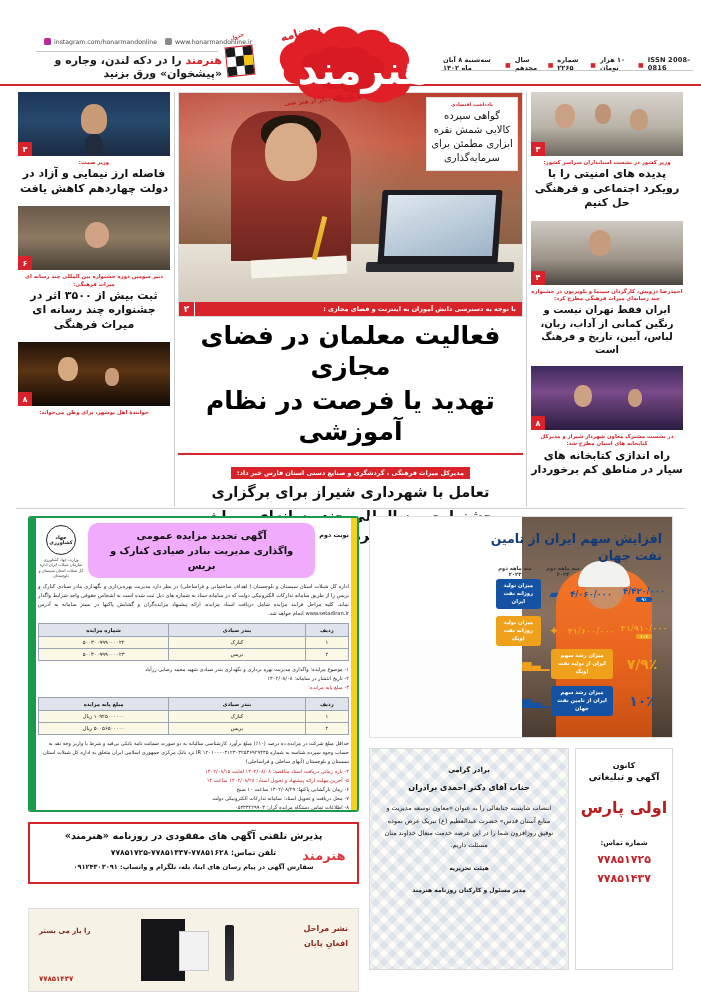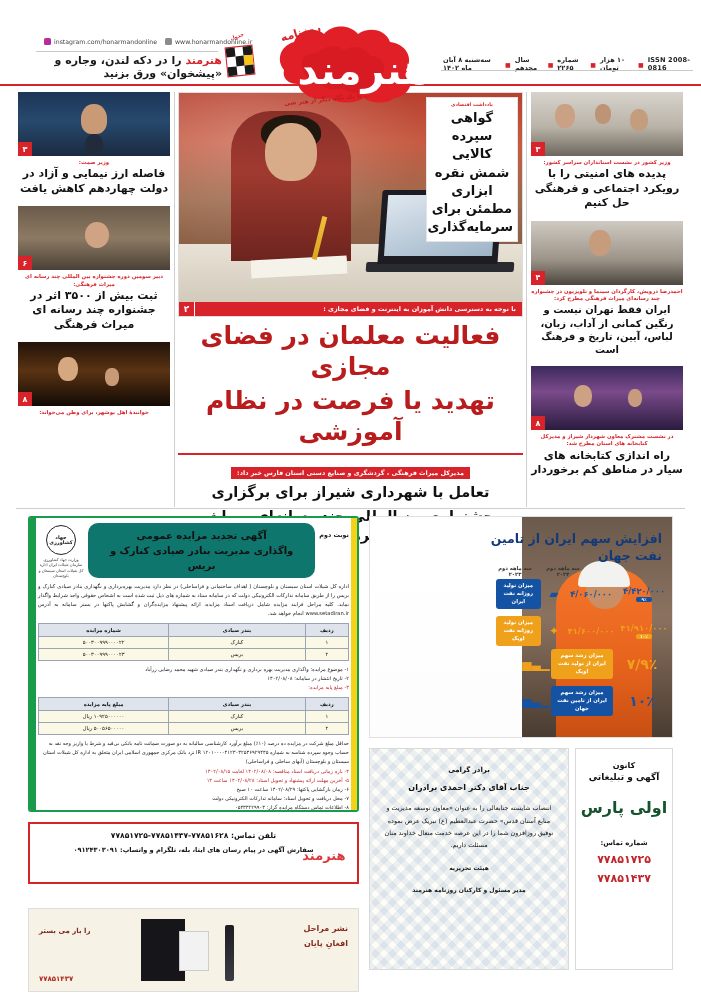--- a/index.html
+++ b/index.html
@@ -186,39 +186,39 @@
   .mp-book { position:absolute; left:72px; bottom:40px; width:96px; height:18px;
     background:#f5f2ea; transform: rotate(-3deg); box-shadow:0 2px 0 #d9d3c4; }
   .mp-pencil { position:absolute; left:138px; bottom:56px; width:5px; height:44px;
     background:linear-gradient(180deg,#f0c03a,#d9a71f); transform: rotate(14deg); }
 
   .teaser {
     position:absolute; top:4px; right:4px; width:92px;
     background:#fff; border:1px solid #e3e3e3; padding:4px 4px 5px;
   }
   .teaser-kicker { font-size:4.8px; color:#d8232a; font-weight:bold; text-align:center; margin-bottom:2px; }
-  .teaser-text { font-size:13px; font-weight:bold; color:#111; text-align:center; line-height:1.4; }
+  .teaser-text { font-size:10px; font-weight:normal; color:#111; text-align:center; line-height:1.4; }
 
   .mp-caption {
     position:absolute; bottom:0; right:0; left:0;
     display:flex; align-items:stretch;
   }
   .mp-caption .cap {
     flex:1; background:#d8232a; color:#fff; font-size:6.4px; font-weight:bold;
     padding:3px 6px; text-align:right;
   }
   .mp-caption .pg {
     width:16px; background:#d8232a; color:#fff; font-size:9px; font-weight:bold;
     display:flex; align-items:center; justify-content:center;
     border-right:1px solid #fff;
   }
 
   .main-hl {
     margin-top:4px; text-align:center;
-    font-size:25px; font-weight:bold; color:#b91c1c; line-height:1.22;
+    font-size:25px; font-weight:bold; color:#000000; line-height:1.22;
     letter-spacing:-0.5px;
   }
   .rule-red { height:2px; background:#d8232a; margin:6px 0 5px; }
 
   .sub-kicker {
     display:inline-block; background:#d8232a; color:#fff;
     font-size:6.4px; font-weight:bold; padding:2px 6px; line-height:1.3;
   }
   .sub-kicker-wrap { text-align:center; }
   .sub-hl {
@@ -239,21 +239,21 @@
     content:''; position:absolute; top:0; right:0; width:6px; height:100%;
     background:#f4d21a;
   }
   .ad-tender::after {
     content:''; position:absolute; top:0; left:0; width:6px; height:100%;
     background:#1a9b4c;
   }
   .tender-inner { position:absolute; inset:0 8px; }
   .tender-head { display:flex; align-items:flex-start; gap:4px; padding-top:5px; }
   .tender-title-box {
-    flex:1; background:#0f766e; border-radius:10px; padding:5px 8px;
+    flex:1; background:#f0abfc; border-radius:10px; padding:5px 8px;
     text-align:center;
   }
   .tender-title { font-size:10px; font-weight:bold; color:#111; line-height:1.5; }
   .tender-round {
     font-size:6.4px; font-weight:bold; color:#111; padding-top:8px;
     white-space:nowrap;
   }
   .tender-logo { width:46px; text-align:center; padding-top:2px; }
   .tender-seal {
     width:30px; height:30px; border:1.3px solid #222; border-radius:50%;
@@ -354,21 +354,21 @@
     color:#d8232a; font-size:13px; font-weight:bold; opacity:0.9;
     display:flex; align-items:center; justify-content:center;
   }
 
   .ad-kanoon {
     position:absolute; top:748px; right:28px; width:98px; height:222px;
     border:1px solid #d9d9d9; background:#fff; text-align:center;
   }
   .kanoon-t1 { font-size:8px; font-weight:bold; color:#111; margin-top:12px; }
   .kanoon-t2 { font-size:9px; font-weight:bold; color:#111; margin-top:2px; }
-  .kanoon-brand { font-size:16px; font-weight:bold; color:#14532d; margin-top:16px; letter-spacing:-0.5px; }
+  .kanoon-brand { font-size:16px; font-weight:bold; color:#b91c1c; margin-top:16px; letter-spacing:-0.5px; }
   .kanoon-lab { font-size:7px; font-weight:bold; color:#111; margin-top:22px; }
   .kanoon-num { font-size:11px; font-weight:bold; color:#c0252b; margin-top:6px; letter-spacing:0.4px; }
 
   .ad-congrat {
     position:absolute; top:748px; right:132px; width:200px; height:222px;
     border:1px solid #d9d9d9; background:#fdfcf7; overflow:hidden;padding-left:36px;
   }
   .cg-pattern {
     position:absolute; inset:0;
     background:
@@ -722,20 +722,21 @@
       <div class="cg-l1">برادر گرامی</div>
       <div class="cg-l2">جناب آقای دکتر احمدی برادران</div>
       <div class="cg-body">انتصاب شایسته جنابعالی را به عنوان «معاون توسعه مدیریت و منابع آستان قدس» حضرت عبدالعظیم (ع) تبریک عرض نموده توفیق روزافزون شما را در این عرصه خدمت متعال خداوند منان مسئلت داریم.</div>
       <div class="cg-sign">هیئت تحریریه</div>
       <div class="cg-sign">مدیر مسئول و کارکنان روزنامه هنرمند</div>
     </div>
   </div>
 
   <div class="ad-phone">
     <div class="phone-stamp">هنرمند</div>
+    <div class="phone-title">پذیرش تلفنی آگهی های مفقودی در روزنامه «هنرمند»</div>
     <div class="phone-line">تلفن تماس: ۷۷۸۵۱۶۲۸-۷۷۸۵۱۴۳۷-۷۷۸۵۱۷۲۵</div>
     <div class="phone-line2">سفارش آگهی در پیام رسان های ایتا، بله، تلگرام و واتساپ: ۰۹۱۲۴۳۰۳۰۹۱</div>
   </div>
 
   <div class="ad-book">
     <div class="book-dark"></div>
     <div class="book-white"></div>
     <div class="book-pen"></div>
     <div class="book-text">
       <div>نشر مراحل</div>

